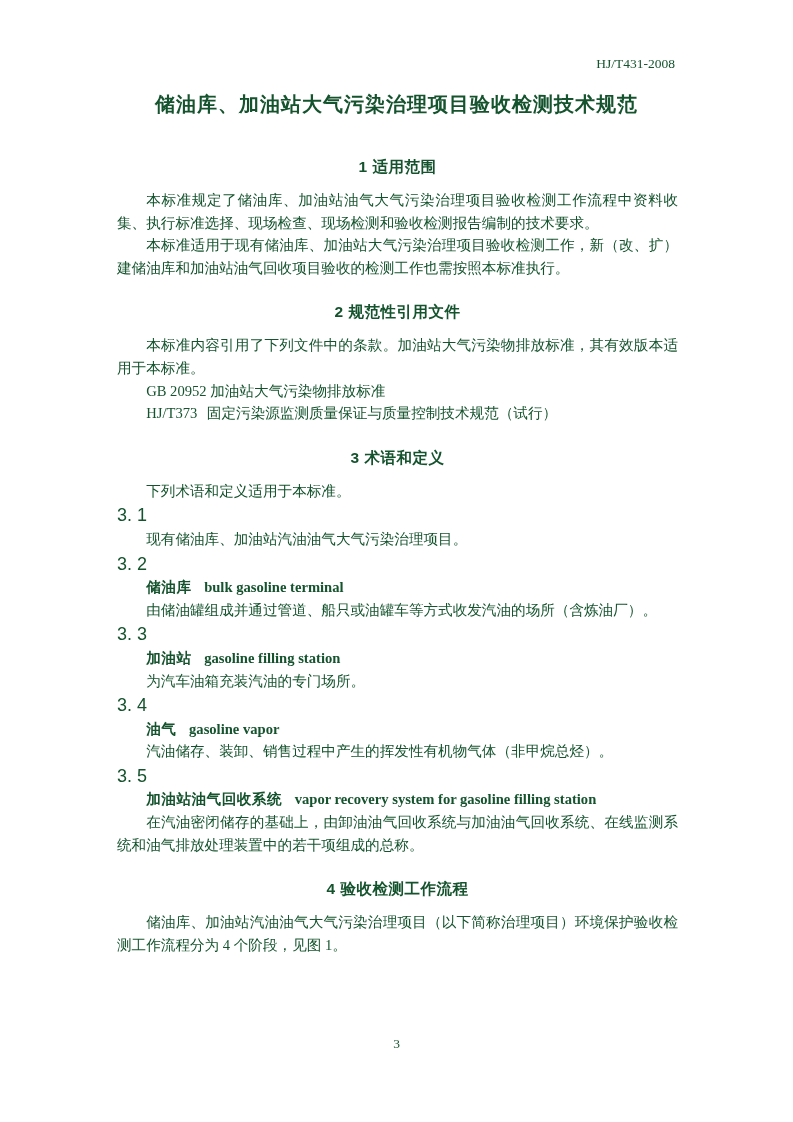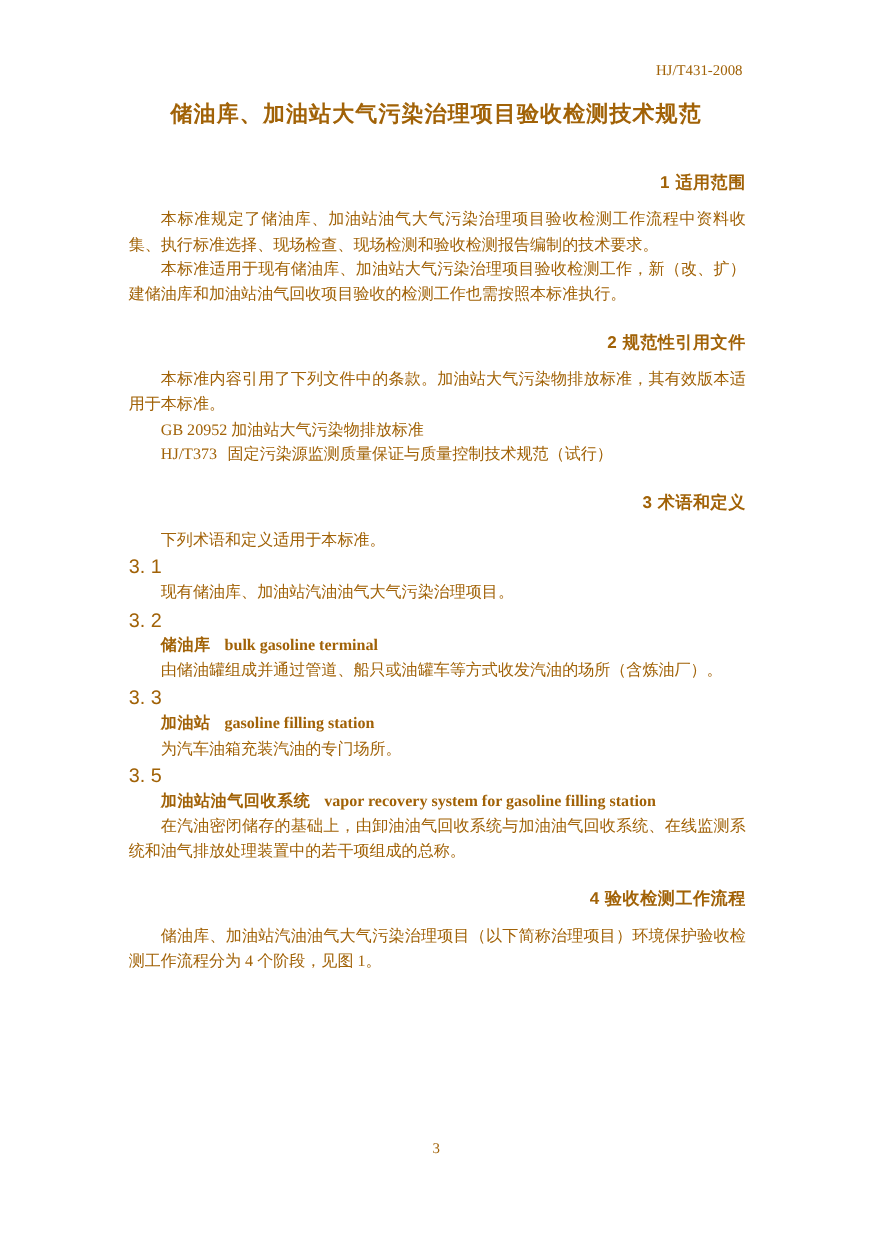--- a/index.html
+++ b/index.html
@@ -2,21 +2,21 @@
 <html><head>
 <meta charset="utf-8">
 <style>
   * { box-sizing: border-box; }
   html, body { margin: 0; padding: 0; background: #ffffff; }
   .page {
     position: relative;
     width: 793px;
     height: 1122px;
     background: #ffffff;
-    color: #a16207;
+    color: #14532d;
     overflow: hidden;
   }
   .running-header {
     position: absolute;
     top: 56px;
     right: 118px;
     font-family: "Liberation Serif", serif;
     font-size: 13.5px;
     line-height: 16px;
   }
@@ -43,21 +43,21 @@
     line-height: 22.6px;
     text-align: justify;
   }
   .sec-heading {
     font-family: "Liberation Sans", sans-serif;
     font-size: 15.5px;
     line-height: 22px;
     font-weight: 700;
     letter-spacing: 0.5px;
     margin: 22px 0 11px 0;
-    text-align: right;
+    text-align: center;
   }
   .sec:first-of-type .sec-heading { margin-top: 3px; }
   .para { margin: 0; text-indent: 2em; }
   .ref-line { padding-left: 2em; }
   .ref-code { display: inline-block; min-width: 57px; }
   .subnum {
     font-family: "Liberation Sans", sans-serif;
     font-size: 18px;
     line-height: 22.6px;
     margin: 2px 0 1px 0;
@@ -129,20 +129,28 @@
 
       <div class="term-block">
         <div class="subnum">3. 3</div>
         <div class="term-line">
           <span class="term-zh">加油站</span>
           <span class="term-en">gasoline filling station</span>
         </div>
         <p class="def">为汽车油箱充装汽油的专门场所。</p>
       </div>
 
+      <div class="term-block">
+        <div class="subnum">3. 4</div>
+        <div class="term-line">
+          <span class="term-zh">油气</span>
+          <span class="term-en">gasoline vapor</span>
+        </div>
+        <p class="def">汽油储存、装卸、销售过程中产生的挥发性有机物气体（非甲烷总烃）。</p>
+      </div>
 
       <div class="term-block">
         <div class="subnum">3. 5</div>
         <div class="term-line">
           <span class="term-zh">加油站油气回收系统</span>
           <span class="term-en">vapor recovery system for gasoline filling station</span>
         </div>
         <p class="def">在汽油密闭储存的基础上，由卸油油气回收系统与加油油气回收系统、在线监测系统和油气排放处理装置中的若干项组成的总称。</p>
       </div>
     </section>

